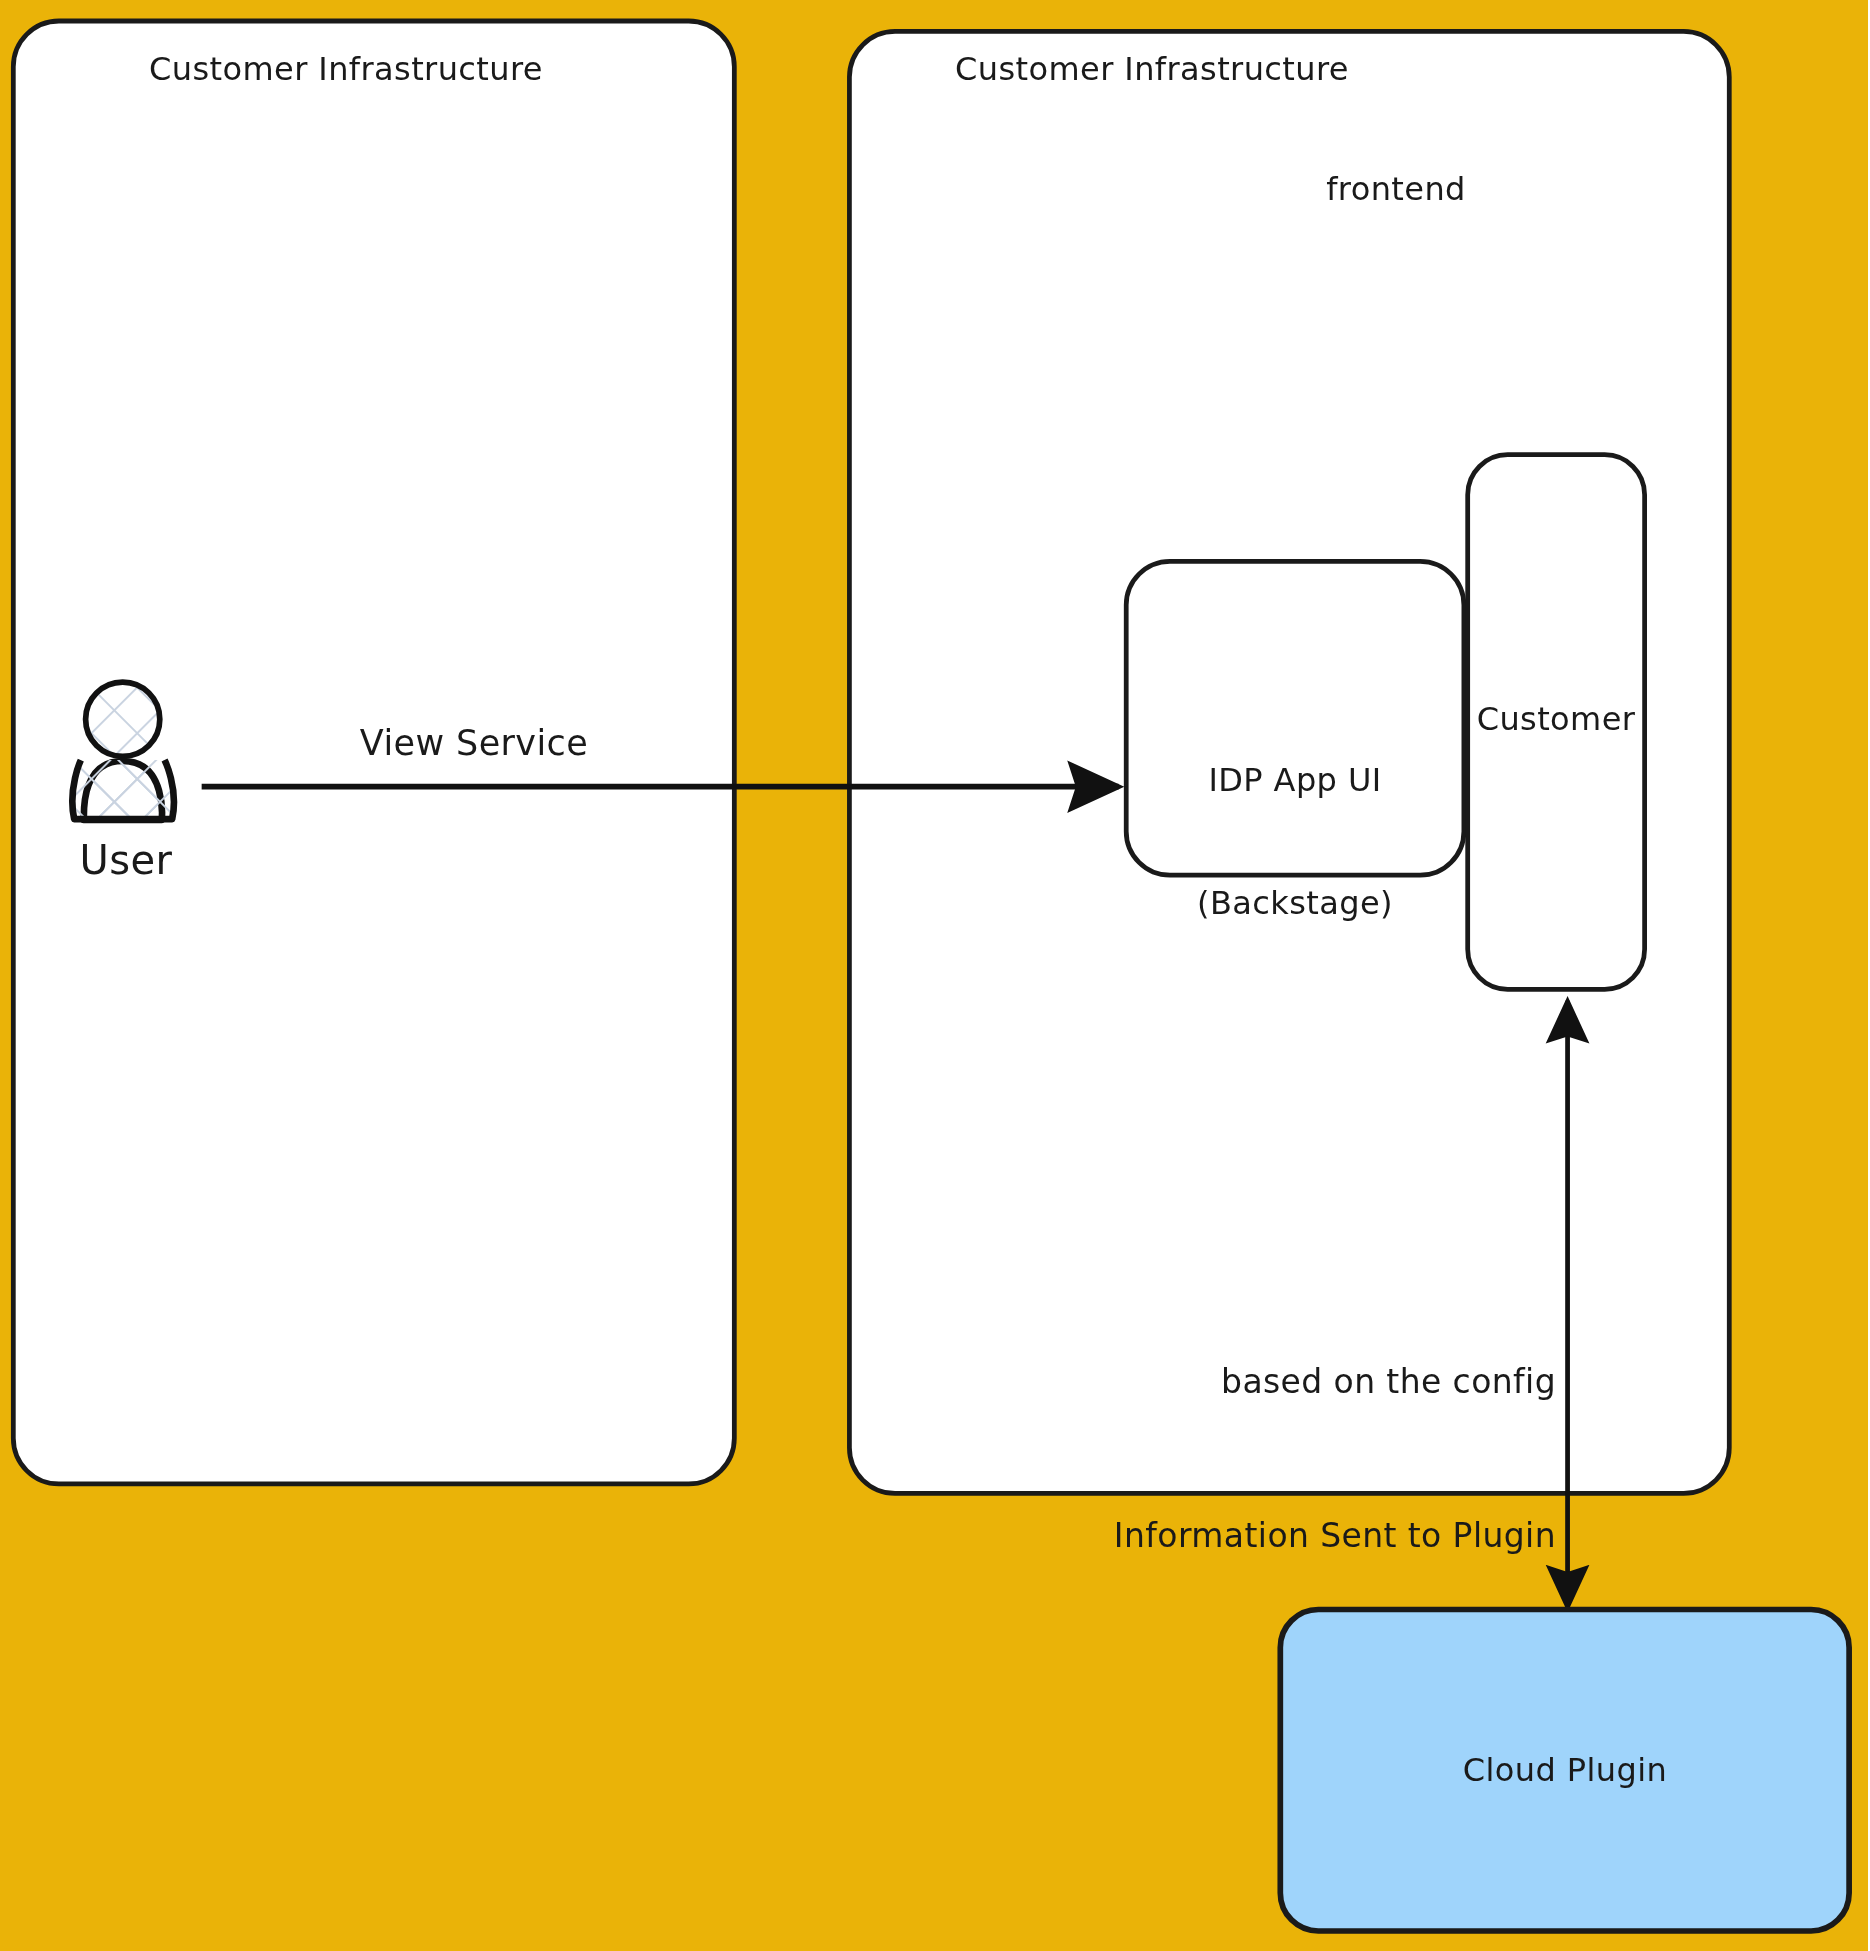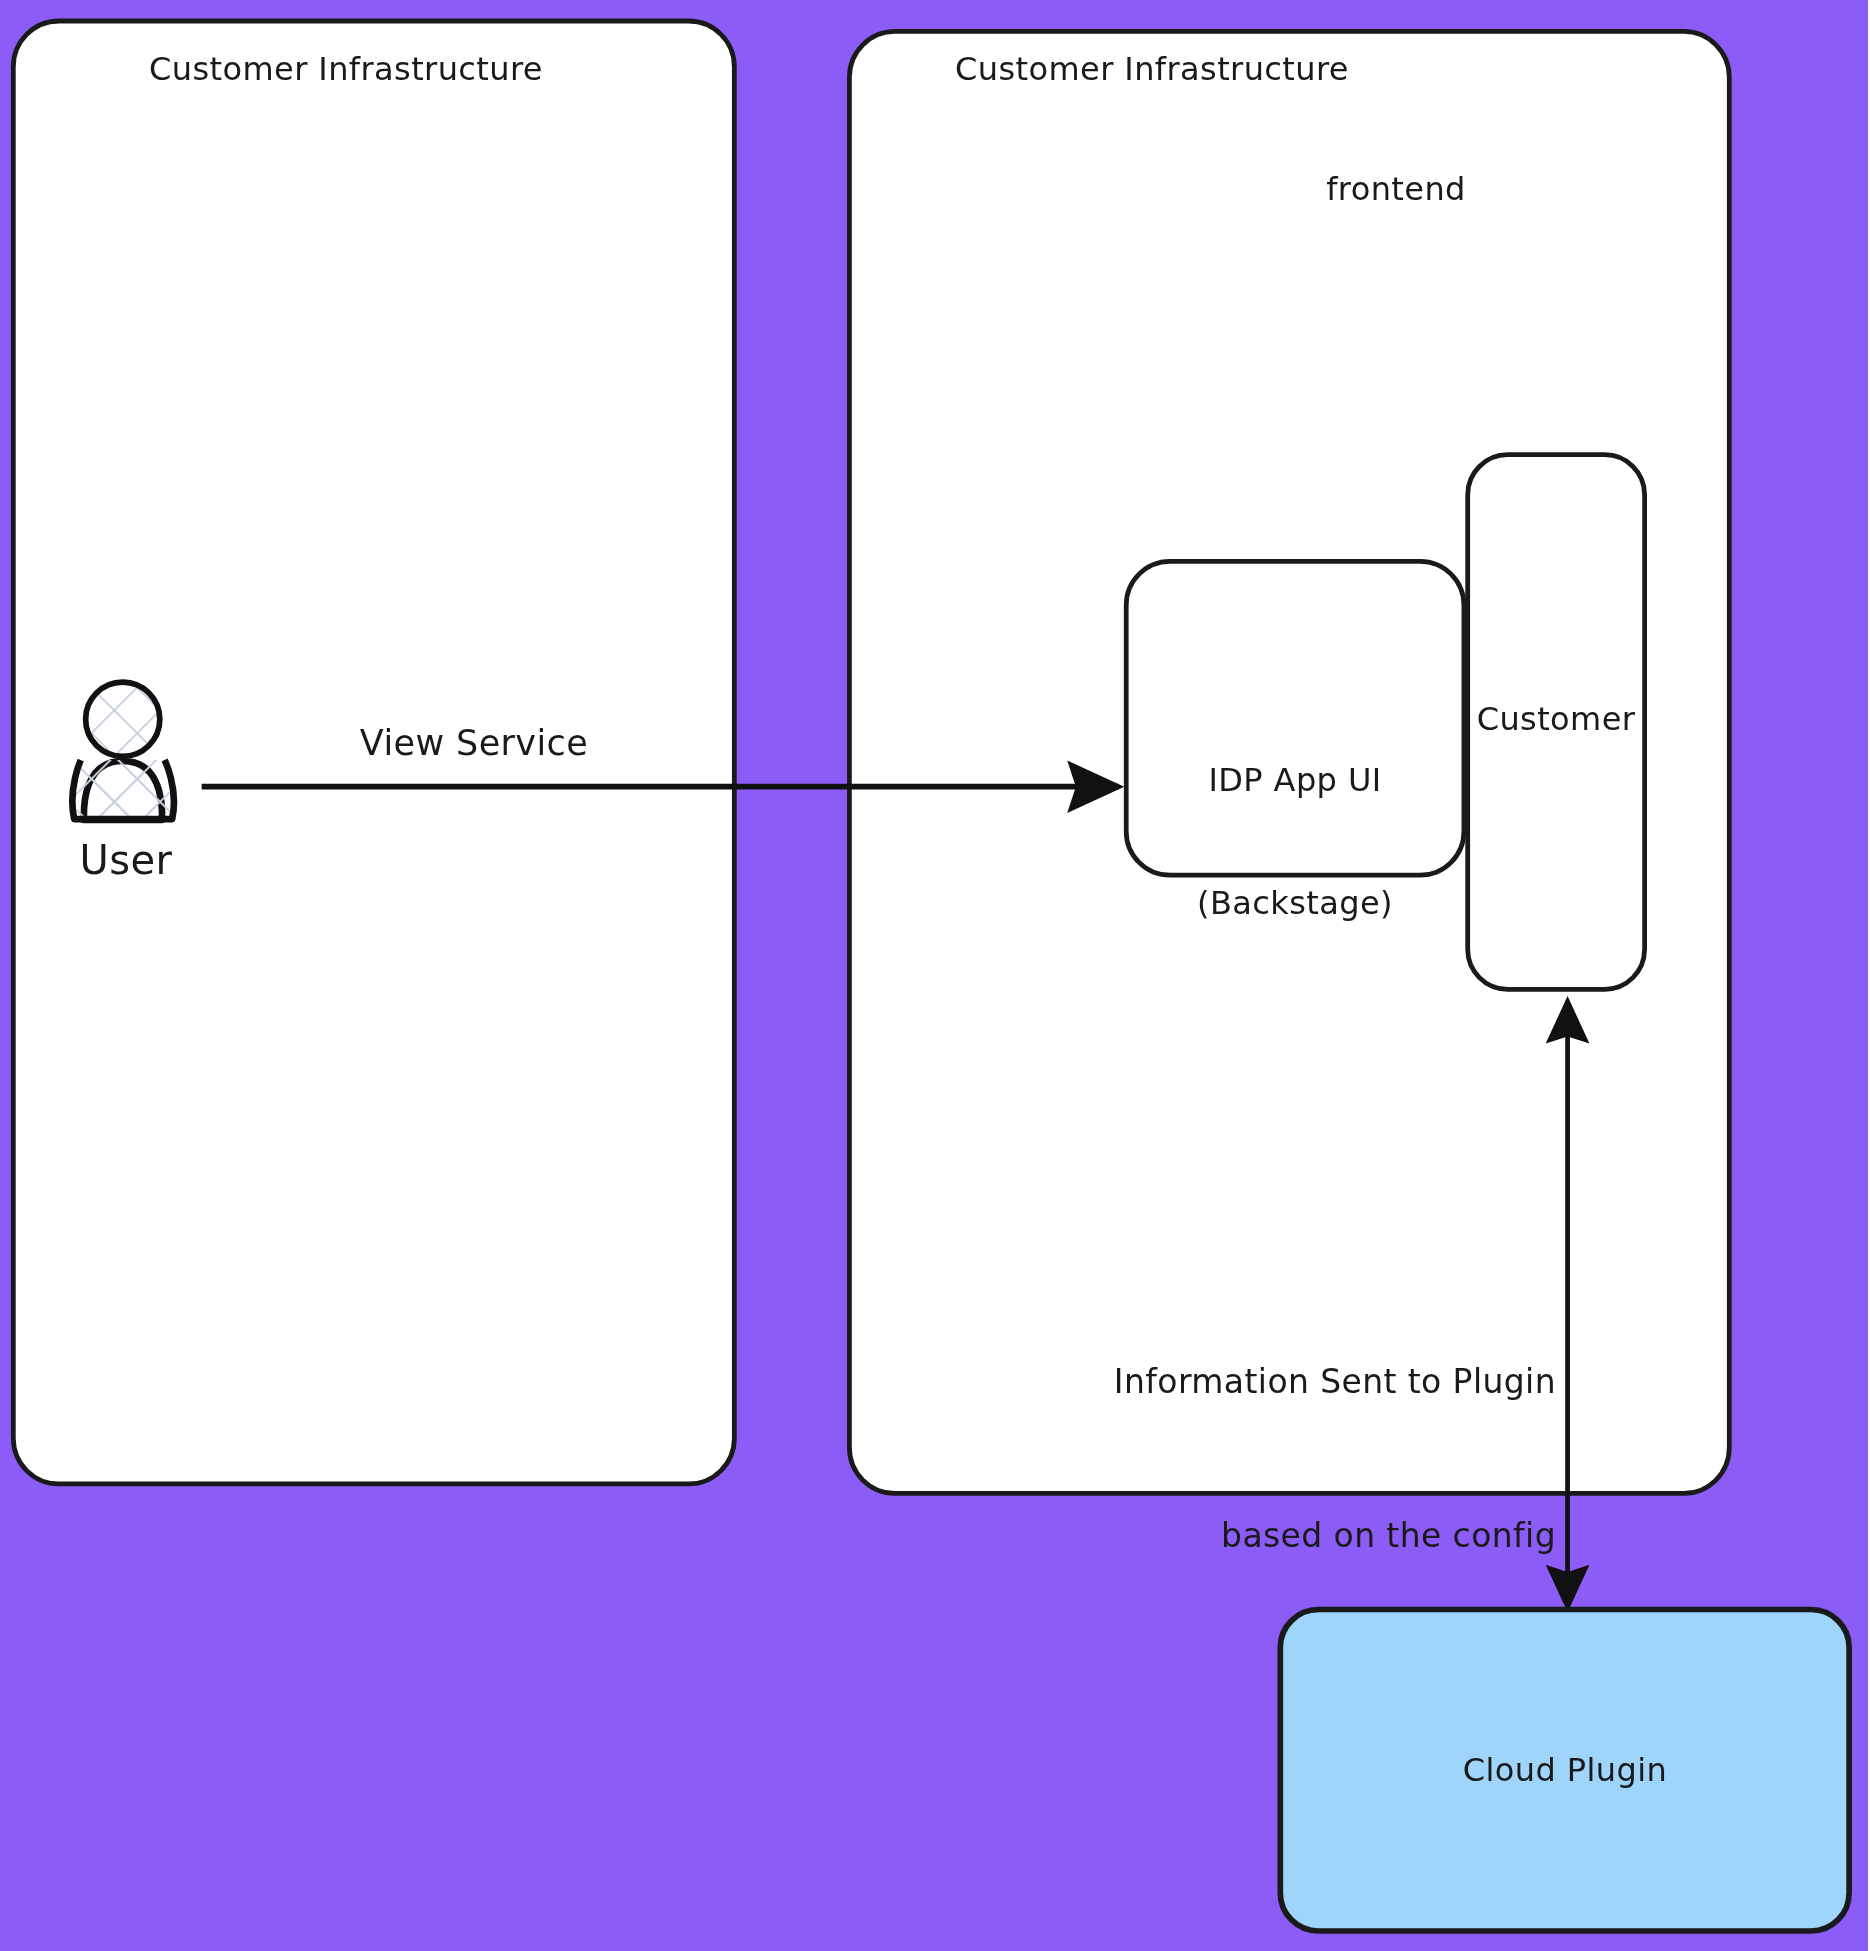--- a/index.html
+++ b/index.html
@@ -4,21 +4,21 @@
 <style>
   html, body {
     margin: 0;
     padding: 0;
     background: #ffffff;
   }
   #canvas {
     position: relative;
     width: 1868px;
     height: 1952px;
-    background: #8b5cf6;
+    background: #eab308;
     overflow: hidden;
     font-family: "DejaVu Sans", sans-serif;
   }
   svg.layer {
     position: absolute;
     top: 0;
     left: 0;
     width: 1871px;
     height: 1952px;
   }
@@ -120,18 +120,18 @@
   <div class="hand-text t-node center-x" style="left:1295px; top:678px;">
     <div>IDP App UI</div>
     <div>(Backstage)</div>
   </div>
 
   <div class="hand-text t-node center-x" style="left:1556px; top:699px;">Customer</div>
 
   <div class="hand-text t-node center-x" style="left:1565px; top:1750px;">Cloud Plugin</div>
 
   <div class="hand-text t-edge-multiline" style="left:1033px; top:1254px; width:523px;">
+    <div>based on the config</div>
     <div>Information Sent to Plugin</div>
-    <div>based on the config</div>
   </div>
 
 </div>
 
 
 </body></html>

